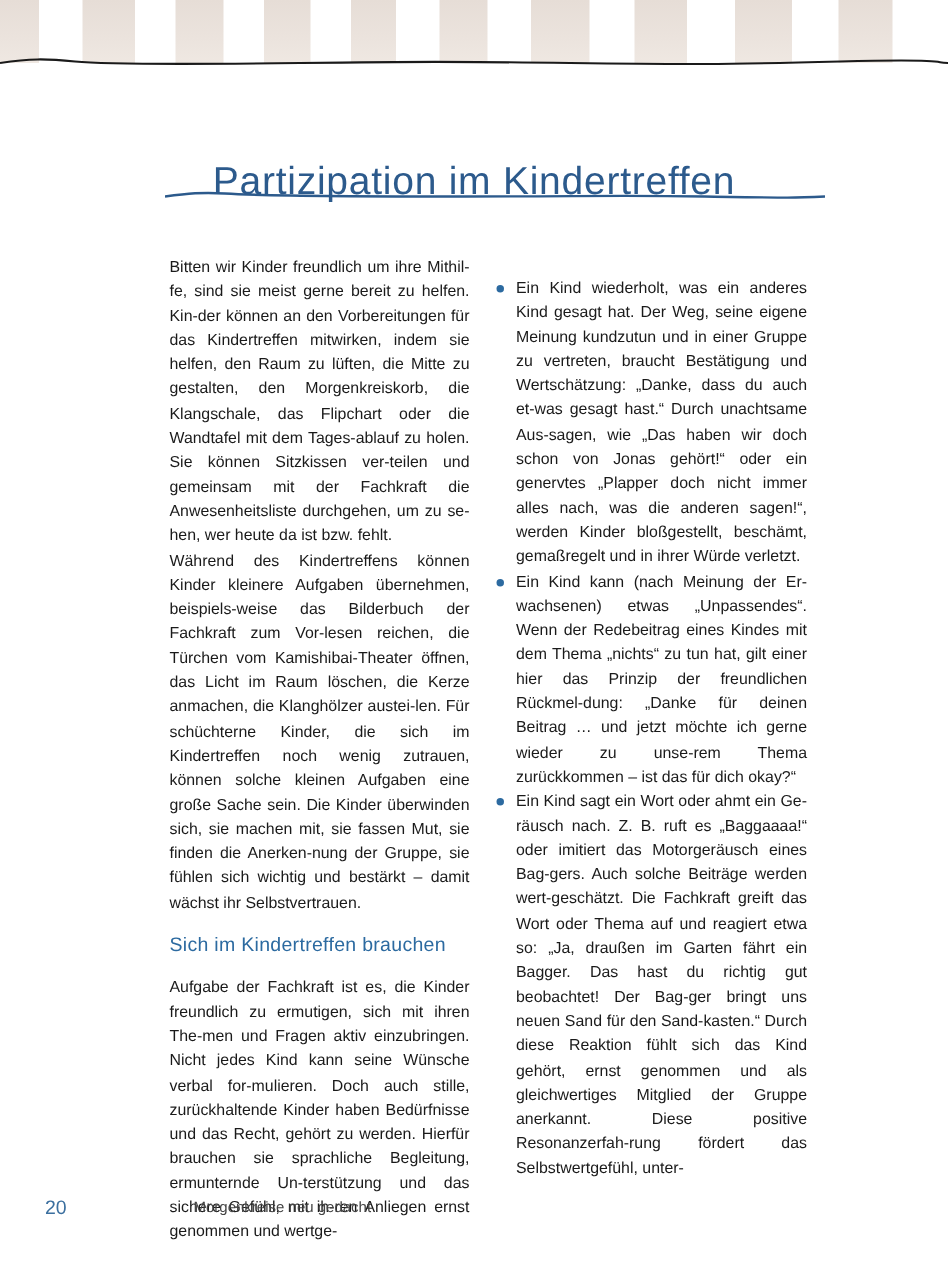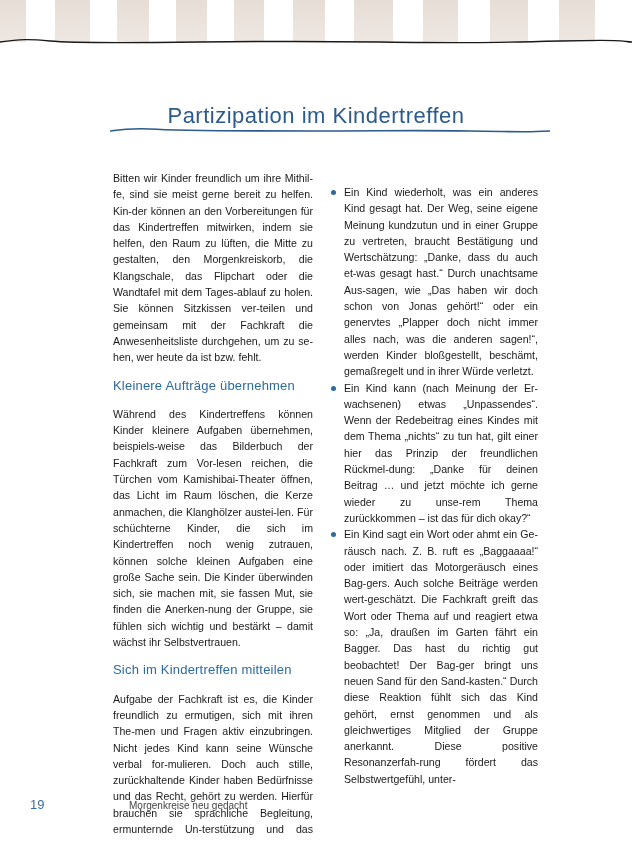--- a/index.html
+++ b/index.html
@@ -1,20 +1,20 @@
 <!DOCTYPE html>
 <html><head>
 <meta charset="utf-8">
 <style>
   html, body { margin:0; padding:0; }
   body { width:632px; height:841px; background:#ffffff; position:relative; overflow:hidden; font-family:"Liberation Sans", sans-serif; color:#1a1a1a; }
   .stripes { position:absolute; left:0; top:0; width:632px; height:42px; }
   .stripe { position:absolute; top:0; height:42px; background:linear-gradient(180deg,#e6ddd6 0%,#ebe3dd 60%,#efe8e2 100%); }
   .top-line { position:absolute; left:0; top:36px; width:632px; height:12px; }
-  .title { position:absolute; left:0; width:632px; top:88px; text-align:center; font-size:22px; letter-spacing:0.5px; color:#2c5a8c; font-weight:normal; }
+  .title { position:absolute; left:0; width:632px; top:88px; text-align:center; font-size:26px; letter-spacing:0.5px; color:#2c5a8c; font-weight:normal; }
   .title-rule { position:absolute; left:110px; top:125px; width:440px; height:12px; }
   .col { position:absolute; top:170px; width:200px; font-size:10.6px; line-height:16.3px; text-align:justify; }
   .col-left { left:113px; }
   .col-right { left:330px; width:208px; }
   .col p { margin:0; hyphens:manual; }
   .subhead { color:#2c6aa0; font-size:13px; margin:12px 0 12px 0 !important; letter-spacing:0.2px; text-align:left !important; }
   .gap { height:14px; }
   ul.bullets { list-style:none; margin:0; padding:0; }
   ul.bullets li { position:relative; padding-left:14px; margin:0; }
   ul.bullets li .bullet { position:absolute; left:1px; top:6px; width:5px; height:5px; border-radius:50%; background:#2c6aa0; }
@@ -41,23 +41,22 @@
   <path d="M0,6 C20,3 30,3 50,5 S120,7 200,6 S300,5 380,6 S480,7 560,5 S620,6 632,6" stroke="#1a1a1a" stroke-width="1.4" fill="none"></path>
 </svg>
 
 <h1 class="title">Partizipation im Kindertreffen</h1>
 <svg class="title-rule" viewBox="0 0 440 12" preserveAspectRatio="none">
   <path d="M0,6 C15,4 25,3 40,4 S120,6 200,6 S300,5 360,6 S420,7 440,6" stroke="#2c5a8c" stroke-width="1.6" fill="none"></path>
 </svg>
 
 <div class="col col-left">
   <p>Bitten wir Kinder freundlich um ihre Mithil-fe, sind sie meist gerne bereit zu helfen. Kin-der können an den Vorbereitungen für das Kindertreffen mitwirken, indem sie helfen, den Raum zu lüften, die Mitte zu gestalten, den Morgenkreiskorb, die Klangschale, das Flipchart oder die Wandtafel mit dem Tages-ablauf zu holen. Sie können Sitzkissen ver-teilen und gemeinsam mit der Fachkraft die Anwesenheitsliste durchgehen, um zu se-hen, wer heute da ist bzw. fehlt.</p>
-  <p class="subhead">Kleinere Aufträge übernehmen</p>
   <p>Während des Kindertreffens können Kinder kleinere Aufgaben übernehmen, beispiels-weise das Bilderbuch der Fachkraft zum Vor-lesen reichen, die Türchen vom Kamishibai-Theater öffnen, das Licht im Raum löschen, die Kerze anmachen, die Klanghölzer austei-len. Für schüchterne Kinder, die sich im Kindertreffen noch wenig zutrauen, können solche kleinen Aufgaben eine große Sache sein. Die Kinder überwinden sich, sie machen mit, sie fassen Mut, sie finden die Anerken-nung der Gruppe, sie fühlen sich wichtig und bestärkt – damit wächst ihr Selbstvertrauen.</p>
-  <p class="subhead">Sich im Kindertreffen mitteilen</p>
+  <p class="subhead">Sich im Kindertreffen brauchen</p>
   <p>Aufgabe der Fachkraft ist es, die Kinder freundlich zu ermutigen, sich mit ihren The-men und Fragen aktiv einzubringen. Nicht jedes Kind kann seine Wünsche verbal for-mulieren. Doch auch stille, zurückhaltende Kinder haben Bedürfnisse und das Recht, gehört zu werden. Hierfür brauchen sie sprachliche Begleitung, ermunternde Un-terstützung und das sichere Gefühl, mit ih-ren Anliegen ernst genommen und wertge-</p>
 </div>
 
 <div class="col col-right">
   <div class="gap"></div>
   <ul class="bullets">
     <li>
       <span class="bullet"></span>
       <span class="lead">Ein Kind wiederholt, was ein anderes Kind gesagt hat.</span><span> Der Weg, seine eigene Meinung kundzutun und in einer Gruppe zu vertreten, braucht Bestätigung und Wertschätzung: „Danke, dass du auch et-was gesagt hast.“ Durch unachtsame Aus-sagen, wie „Das haben wir doch schon von Jonas gehört!“ oder ein genervtes „Plapper doch nicht immer alles nach, was die anderen sagen!“, werden Kinder bloßgestellt, beschämt, gemaßregelt und in ihrer Würde verletzt.</span>
     </li>
@@ -65,14 +64,14 @@
       <span class="bullet"></span>
       <span class="lead">Ein Kind kann (nach Meinung der Er-wachsenen) etwas „Unpassendes“.</span><span> Wenn der Redebeitrag eines Kindes mit dem Thema „nichts“ zu tun hat, gilt einer hier das Prinzip der freundlichen Rückmel-dung: „Danke für deinen Beitrag … und jetzt möchte ich gerne wieder zu unse-rem Thema zurückkommen – ist das für dich okay?“</span>
     </li>
     <li>
       <span class="bullet"></span>
       <span class="lead">Ein Kind sagt ein Wort oder ahmt ein Ge-räusch nach.</span><span> Z. B. ruft es „Baggaaaa!“ oder imitiert das Motorgeräusch eines Bag-gers. Auch solche Beiträge werden wert-geschätzt. Die Fachkraft greift das Wort oder Thema auf und reagiert etwa so: „Ja, draußen im Garten fährt ein Bagger. Das hast du richtig gut beobachtet! Der Bag-ger bringt uns neuen Sand für den Sand-kasten.“ Durch diese Reaktion fühlt sich das Kind gehört, ernst genommen und als gleichwertiges Mitglied der Gruppe anerkannt. Diese positive Resonanzerfah-rung fördert das Selbstwertgefühl, unter-</span>
     </li>
   </ul>
 </div>
 
-<div class="footer-page">19</div>
+<div class="footer-page">20</div>
 <div class="footer-title">Morgenkreise neu gedacht</div>
 
 </body></html>

